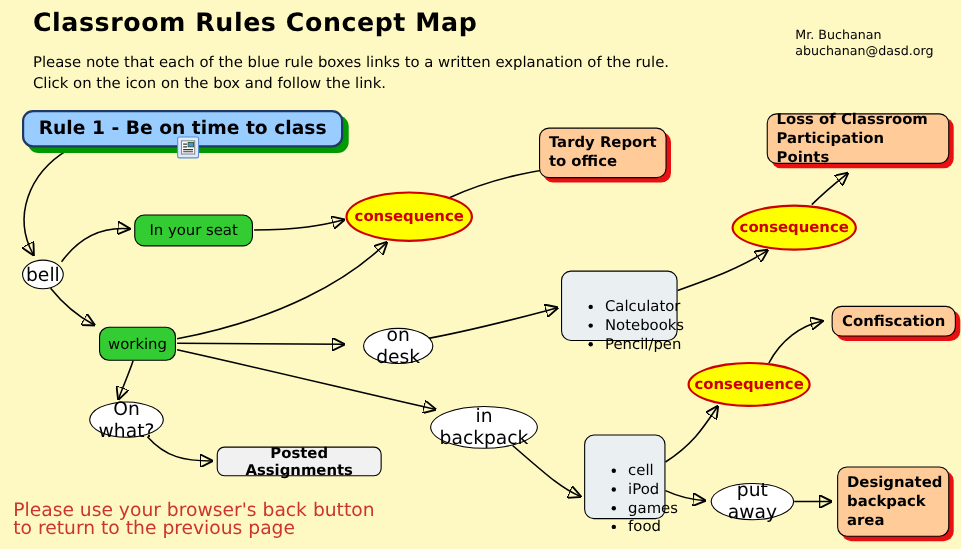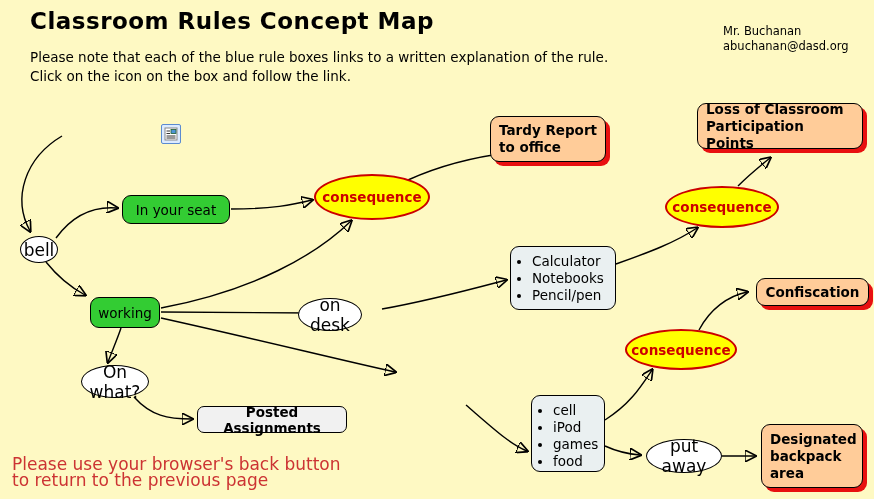--- a/index.html
+++ b/index.html
@@ -42,21 +42,21 @@
     justify-content:flex-start;text-align:left;padding:4px 8px;line-height:17px;
   }
   .plain{
     background:#F1F1F1;border:1.5px solid #000;border-radius:7px;
     font-weight:bold;font-size:13.5px;
   }
   .listbox{
     background:#EAF0F1;border:1.4px solid #000;border-radius:9px;
     justify-content:flex-start;align-items:flex-start;padding:6px 8px 4px 6px;
   }
-  .listbox ul{margin:0;padding:0 0 0 15px;list-style:disc;text-align:left;}
+  .listbox ul{margin:18px;padding:0 0 0 15px;list-style:disc;text-align:left;}
   .listbox li{font-size:13.5px;line-height:17px;}
   
   .footer{position:absolute;left:12px;top:456px;font-size:17px;line-height:16px;color:#CC3333;}
 </style>
 </head>
 <body>
 
 <div id="stage">
 
   <div class="title">Classroom Rules Concept Map</div>
@@ -88,20 +88,23 @@
     <path d="M 382,309 C 432,300 472,289 506,280" marker-end="url(#arw)"></path>
     <path d="M 616,264 C 650,252 676,242 697,228" marker-end="url(#arw)"></path>
     <path d="M 738,186 C 748,176 760,166 770,158" marker-end="url(#arw)"></path>
     <path d="M 466,405 C 495,430 510,444 527,451" marker-end="url(#arw)"></path>
     <path d="M 605,420 C 630,404 640,388 652,370" marker-end="url(#arw)"></path>
     <path d="M 699,330 C 710,309 728,296 747,292" marker-end="url(#arw)"></path>
     <path d="M 605,446 C 618,452 628,454 640,455" marker-end="url(#arw)"></path>
     <path d="M 722,456 L 755,456" marker-end="url(#arw)"></path>
   </svg>
 
+  <div class="node rule" style="left:20px;top:100px;width:292px;height:34px;">
+    <span>Rule 1 - Be on time to class</span>
+  </div>
   <div class="link-icon" style="left:161px;top:124px;">
     <svg width="14" height="14" viewBox="0 0 14 14">
       <rect x="1" y="1" width="12" height="12" fill="#fff" stroke="#888" stroke-width="1"></rect>
       <rect x="7" y="2.5" width="5" height="4" fill="#4D94D6" stroke="#1F5E2E" stroke-width="0.8"></rect>
       <line x1="2.5" y1="4" x2="6" y2="4" stroke="#333" stroke-width="1"></line>
       <line x1="2.5" y1="6.5" x2="6" y2="6.5" stroke="#333" stroke-width="1"></line>
       <line x1="2.5" y1="9" x2="11.5" y2="9" stroke="#333" stroke-width="1"></line>
       <line x1="2.5" y1="11" x2="11.5" y2="11" stroke="#333" stroke-width="1"></line>
     </svg>
   </div>
@@ -119,24 +122,27 @@
   </div>
 
   <div class="node oval" style="left:81px;top:365px;width:68px;height:33px;">
     <span>On what?</span>
   </div>
 
   <div class="node plain" style="left:197px;top:406px;width:150px;height:27px;">
     <span>Posted Assignments</span>
   </div>
 
-  <div class="node oval" style="left:298px;top:298px;width:64px;height:33px;">
+  <div class="node oval" style="left:330px;top:298px;width:64px;height:33px;">
     <span>on desk</span>
   </div>
 
+  <div class="node oval" style="left:391px;top:369px;width:98px;height:39px;">
+    <span>in backpack</span>
+  </div>
 
   <div class="node oval" style="left:646px;top:439px;width:76px;height:34px;">
     <span>put away</span>
   </div>
 
   <div class="node consequence" style="left:314px;top:174px;width:116px;height:46px;">
     <span>consequence</span>
   </div>
 
   <div class="node consequence" style="left:665px;top:186px;width:114px;height:42px;">

